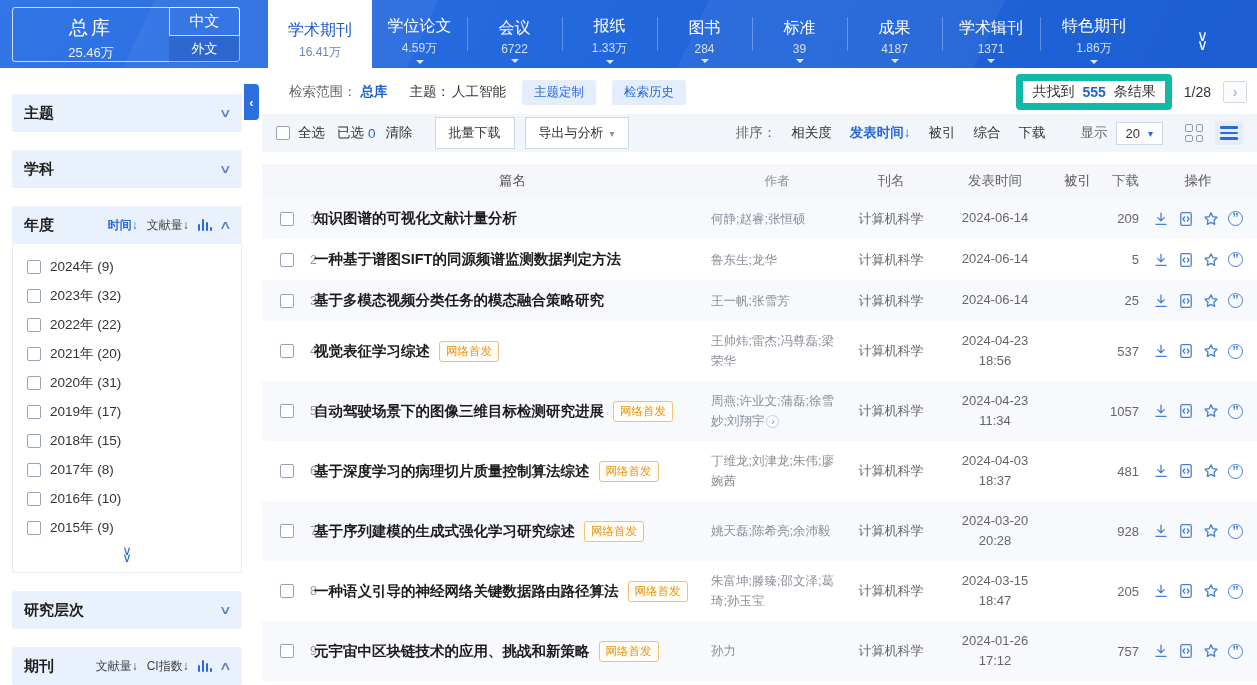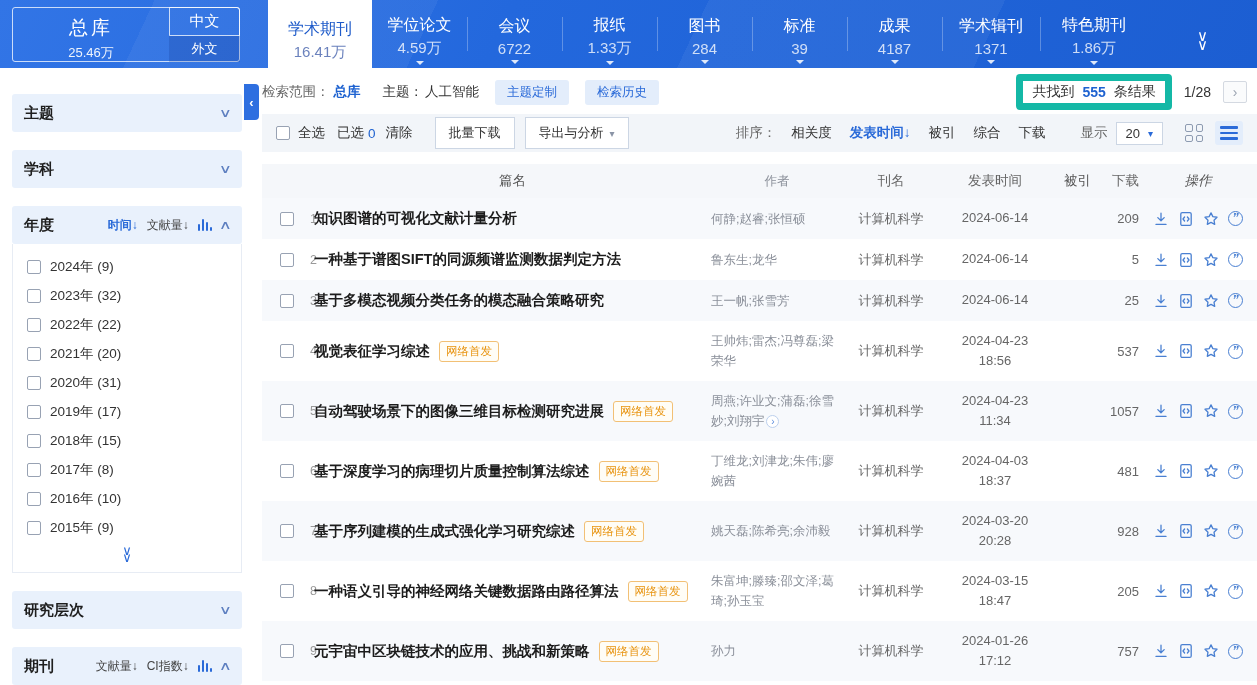--- a/index.html
+++ b/index.html
@@ -18,21 +18,21 @@
   .zongku-main .zk-count { font-size:13px; margin-top:3px; color:rgba(255,255,255,.92); }
   .lang-col { width:70px; display:flex; flex-direction:column; }
   .lang-zh { flex:1; display:flex; align-items:center; justify-content:center; color:#fff;
     font-size:15px; border:1px solid rgba(255,255,255,.75); margin:-1px -1px 0 0; border-radius:0 3px 0 0; cursor:pointer; }
   .lang-en { flex:1; display:flex; align-items:center; justify-content:center; color:#fff;
     font-size:13px; background:rgba(8,40,120,.18); margin:0 -1px -1px 0; cursor:pointer; }
   .nav-tabs { position:absolute; left:268px; top:0; right:0; height:80px; display:flex; z-index:2; }
   .nav-tab { flex:0 0 95px; display:flex; flex-direction:column; align-items:center;
     justify-content:center; color:#fff; position:relative; cursor:pointer; }
   .nav-tab .nt-label { font-size:16px; }
-  .nav-tab .nt-count { font-size:15px; color:rgba(255,255,255,.78); margin-top:3px; }
+  .nav-tab .nt-count { font-size:12px; color:rgba(255,255,255,.78); margin-top:3px; }
   .nav-tab .caret { width:0; height:0; border-left:4px solid transparent; border-right:4px solid transparent;
     border-top:4px solid rgba(255,255,255,.85); margin-top:3px; }
   .nav-tab.active { flex:0 0 104px; background:#fff; }
   .nav-tab.active .nt-label { color:#1d5ac9; }
   .nav-tab.active .nt-count { color:#6b82bd; }
   .nav-tab.sep::before { content:""; position:absolute; left:0; top:17px; width:1px; height:34px;
     background:rgba(255,255,255,.28); }
   .nav-tab.w98 { flex:0 0 98px; } .nav-tab.w108 { flex:0 0 108px; }
   .nav-more { flex:1; display:flex; flex-direction:column; align-items:center; justify-content:center;
     color:#fff; cursor:pointer; }
@@ -59,21 +59,21 @@
   .checkbox.checked { background:#1e6fe8; border-color:#1e6fe8; color:#fff; font-size:11px;
     line-height:13px; text-align:center; }
   .expand-more { padding:5px 0 7px; text-align:center; color:#2a6ad8; cursor:pointer; }
   .expand-more span { display:block; line-height:7px; font-size:13px; }
   .collapse-handle { position:absolute; left:244px; top:84px; width:15px; height:36px;
     background:#2e6fe0; border-radius:0 4px 4px 0; color:#fff; display:flex; align-items:center;
     justify-content:center; font-size:13px; font-weight:bold; cursor:pointer; z-index:3; }
 
   
   .main { position:absolute; left:262px; top:76px; width:995px; }
-  .search-info { height:32px; display:flex; align-items:center; font-size:13.5px; padding-right:10px; }
+  .search-info { height:32px; display:flex; align-items:center; font-size:13.5px; padding-right:10px;margin-left:27px; }
   .si-label { color:#666; }
   .si-scope { color:#1e62d0; font-weight:bold; margin:0 22px 0 4px; cursor:pointer; }
   .si-query-label { color:#333; }
   .si-query { color:#333; margin-left:2px; }
   .pill { background:#e3edfb; color:#2a6ad8; padding:4px 12px; border-radius:3px; font-size:12.5px;
     margin-left:16px; cursor:pointer; }
   .si-right { margin-left:auto; display:flex; align-items:center; }
   .result-box { border:7px solid #14b8a6; border-radius:4px; padding:2px 9px; display:flex;
     align-items:center; font-size:14px; color:#333; }
   .result-count { color:#1e62d0; font-weight:bold; margin:0 8px; }
@@ -107,21 +107,21 @@
   .thead { margin-top:12px; height:34px; background:#f5f7fa; display:flex; align-items:center;
     font-size:13.5px; color:#555; }
   .col-check { width:52px; padding-left:18px; display:flex; align-items:center; }
   .col-title { flex:1; min-width:0; display:flex; align-items:center; }
   .thead .col-title { justify-content:center; }
   .col-authors { width:132px; }
   .col-journal { width:96px; text-align:center; }
   .col-date { width:112px; text-align:center; }
   .col-cited { width:40px; text-align:right; }
   .col-down { width:48px; text-align:right; }
-  .col-ops { width:118px; display:flex; align-items:center; justify-content:center; gap:9px;font-style:italic; }
+  .col-ops { width:118px; display:flex; align-items:center; justify-content:center; gap:9px; }
   .thead .col-ops { display:block; text-align:center; }
 
   .row { display:flex; align-items:center; font-size:13px; }
   .row.short { height:41px; } .row.tall { height:60px; }
   .row.striped { background:#f7f9fc; }
   .rownum { color:#999; margin-left:7px; font-size:12.5px; }
   .title-link { color:#1c1c1c; font-size:14.5px; font-weight:bold; text-decoration:none;
     cursor:pointer; white-space:nowrap; overflow:hidden; text-overflow:ellipsis; }
   .badge { border:1px solid #f2c075; color:#e8930e; background:#fffdf6; font-size:11.5px;
     padding:2px 6px; border-radius:3px; margin-left:9px; white-space:nowrap; flex:0 0 auto; }

